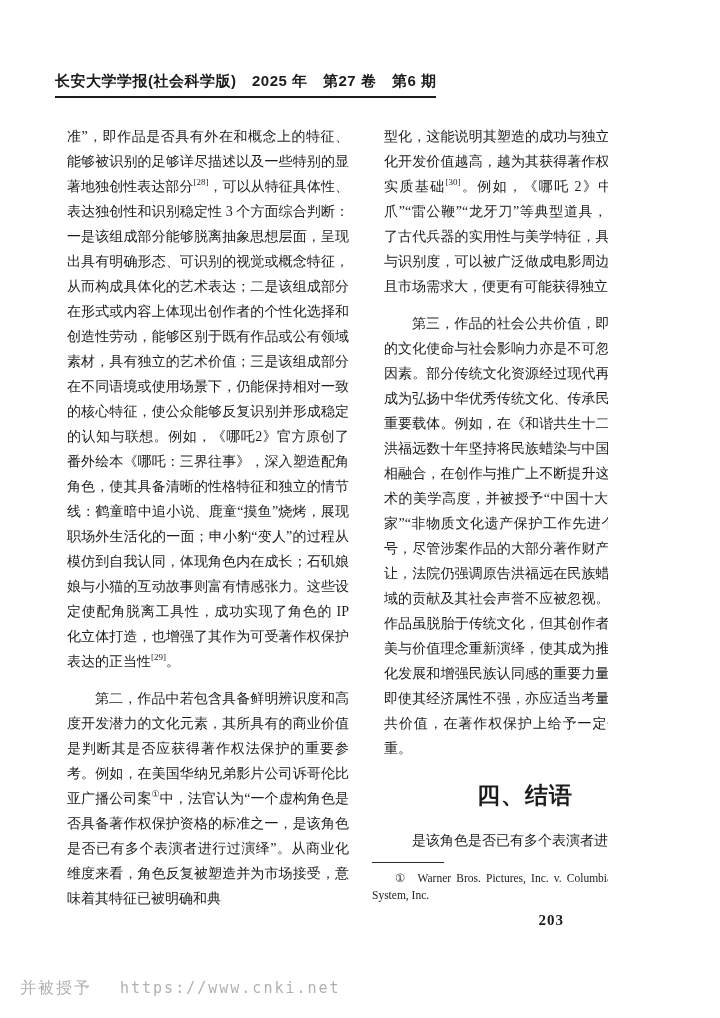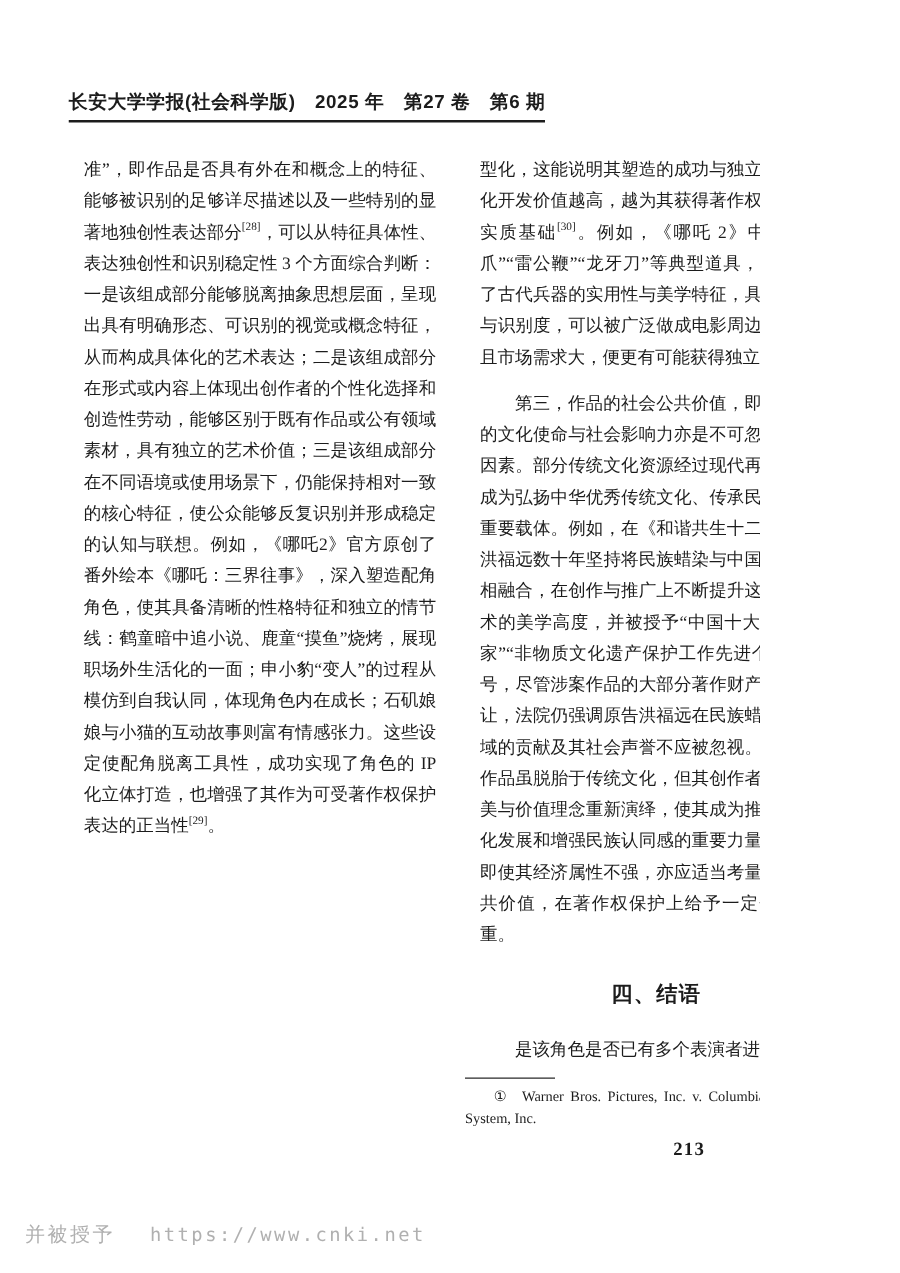--- a/index.html
+++ b/index.html
@@ -43,21 +43,21 @@
   .column p.para.indent { text-indent: 2em; }
   sup.ref {
     font-size: 9px;
     line-height: 0;
     vertical-align: 6px;
     letter-spacing: 0;
   }
   .section-heading {
     font-family: "Liberation Sans", "DejaVu Sans", sans-serif;
     font-weight: bold;
-    font-size: 17px;
+    font-size: 23px;
     text-align: center;
     text-indent: 0;
     margin: 22px 0 20px 0;
     letter-spacing: 1px;
   }
   
   .footnote {
     position: absolute;
     left: 372px;
     top: 862px;
@@ -108,34 +108,35 @@
 <body>
 
 <div class="page">
 
   <div class="header">
     <span class="header-text">长安大学学报(社会科学版)　2025 年　第27 卷　第6 期</span>
   </div>
 
   <div class="column col-left">
       <p class="para">准”，即作品是否具有外在和概念上的特征、能够被识别的足够详尽描述以及一些特别的显著地独创性表达部分<sup class="ref">[28]</sup>，可以从特征具体性、表达独创性和识别稳定性 3 个方面综合判断：一是该组成部分能够脱离抽象思想层面，呈现出具有明确形态、可识别的视觉或概念特征，从而构成具体化的艺术表达；二是该组成部分在形式或内容上体现出创作者的个性化选择和创造性劳动，能够区别于既有作品或公有领域素材，具有独立的艺术价值；三是该组成部分在不同语境或使用场景下，仍能保持相对一致的核心特征，使公众能够反复识别并形成稳定的认知与联想。例如，《哪吒2》官方原创了番外绘本《哪吒：三界往事》，深入塑造配角角色，使其具备清晰的性格特征和独立的情节线：鹤童暗中追小说、鹿童“摸鱼”烧烤，展现职场外生活化的一面；申小豹“变人”的过程从模仿到自我认同，体现角色内在成长；石矶娘娘与小猫的互动故事则富有情感张力。这些设定使配角脱离工具性，成功实现了角色的 IP 化立体打造，也增强了其作为可受著作权保护表达的正当性<sup class="ref">[29]</sup>。</p>
+      <p class="para indent">第二，作品中若包含具备鲜明辨识度和高度开发潜力的文化元素，其所具有的商业价值是判断其是否应获得著作权法保护的重要参考。例如，在美国华纳兄弟影片公司诉哥伦比亚广播公司案<sup class="ref">①</sup>中，法官认为“一个虚构角色是否具备著作权保护资格的标准之一，是该角色是否已有多个表演者进行过演绎”。从商业化维度来看，角色反复被塑造并为市场接受，意味着其特征已被明确和典</p>
     </div>
 
   <div class="column col-right">
       <p class="para">型化，这能说明其塑造的成功与独立性，其文化开发价值越高，越为其获得著作权保护提供实质基础<sup class="ref">[30]</sup>。例如，《哪吒 2》中的“裂空爪”“雷公鞭”“龙牙刀”等典型道具，造型融合了古代兵器的实用性与美学特征，具备独立性与识别度，可以被广泛做成电影周边文创产品且市场需求大，便更有可能获得独立保护<sup class="ref">[31]</sup>。</p>
       <p class="para indent">第三，作品的社会公共价值，即其所体现的文化使命与社会影响力亦是不可忽视的重要因素。部分传统文化资源经过现代再创作，已成为弘扬中华优秀传统文化、传承民族精神的重要载体。例如，在《和谐共生十二》案中，洪福远数十年坚持将民族蜡染与中国古典文化相融合，在创作与推广上不断提升这一民间艺术的美学高度，并被授予“中国十大民间艺术家”“非物质文化遗产保护工作先进个人”等称号，尽管涉案作品的大部分著作财产权已经转让，法院仍强调原告洪福远在民族蜡染艺术领域的贡献及其社会声誉不应被忽视。这类衍生作品虽脱胎于传统文化，但其创作者以现代审美与价值理念重新演绎，使其成为推动地方文化发展和增强民族认同感的重要力量。因而，即使其经济属性不强，亦应适当考量其社会公共价值，在著作权保护上给予一定倾斜和尊重。</p>
       <div class="section-heading">四、结语</div>
       <p class="para indent">是该角色是否已有多个表演者进行过演绎</p>
     </div>
 
   <div class="footnote">
     <div class="footnote-rule"></div>
     <p class="footnote-text"><span class="fn-marker">①</span><span>Warner Bros. Pictures, Inc. v. Columbia Broadcasting System, Inc.</span></p>
   </div>
 
-  <div class="page-number">213</div>
+  <div class="page-number">203</div>
 
   <div class="watermark">
     <span class="wm-name">并被授予</span>
     <span class="wm-url">https://www.cnki.net</span>
   </div>
 
 </div>
 
 </body></html>

